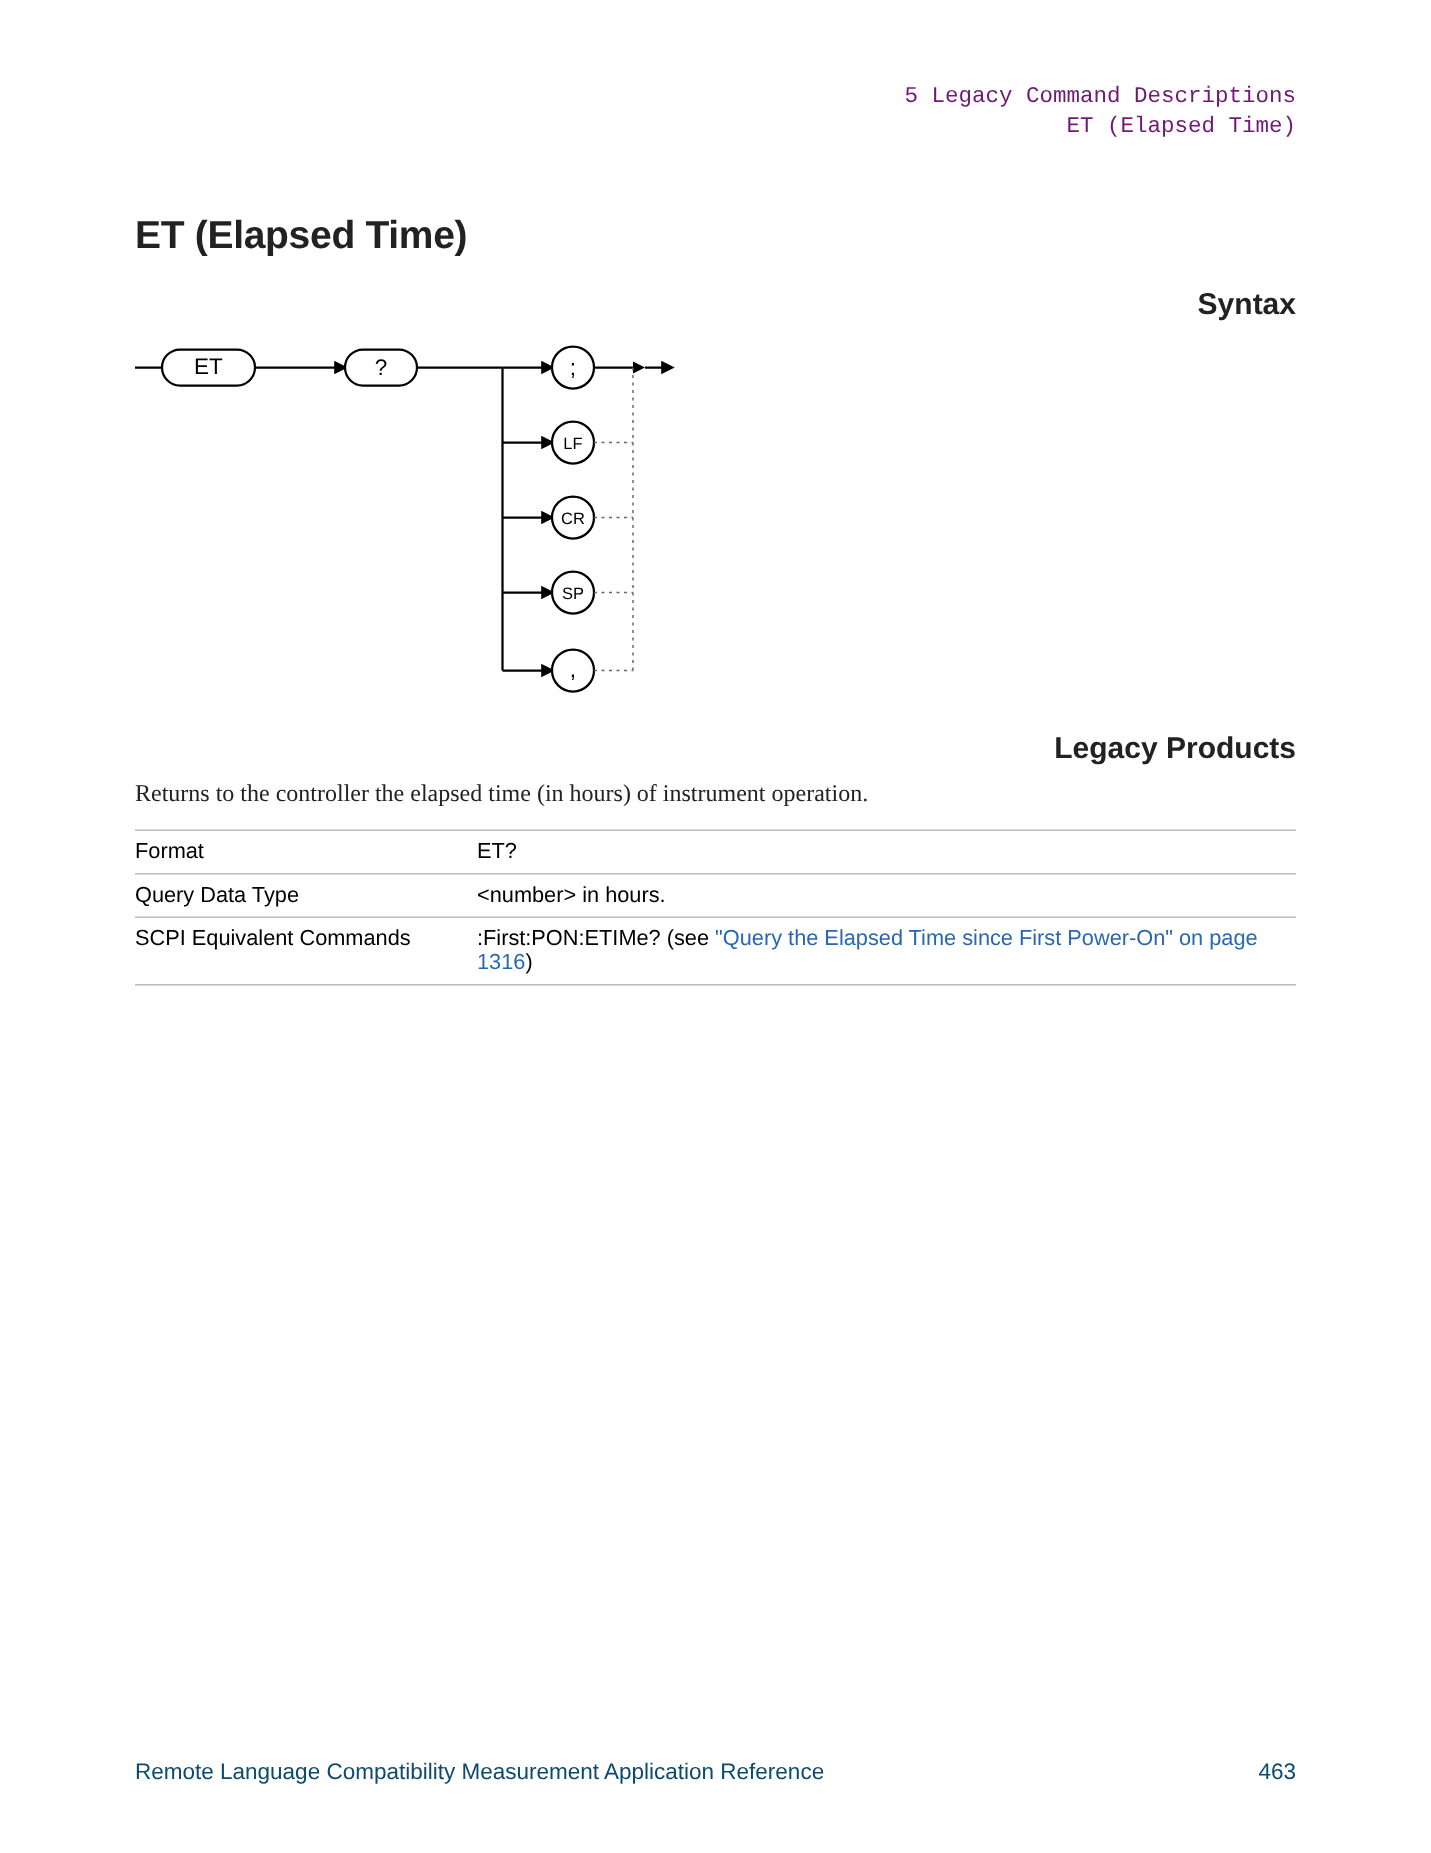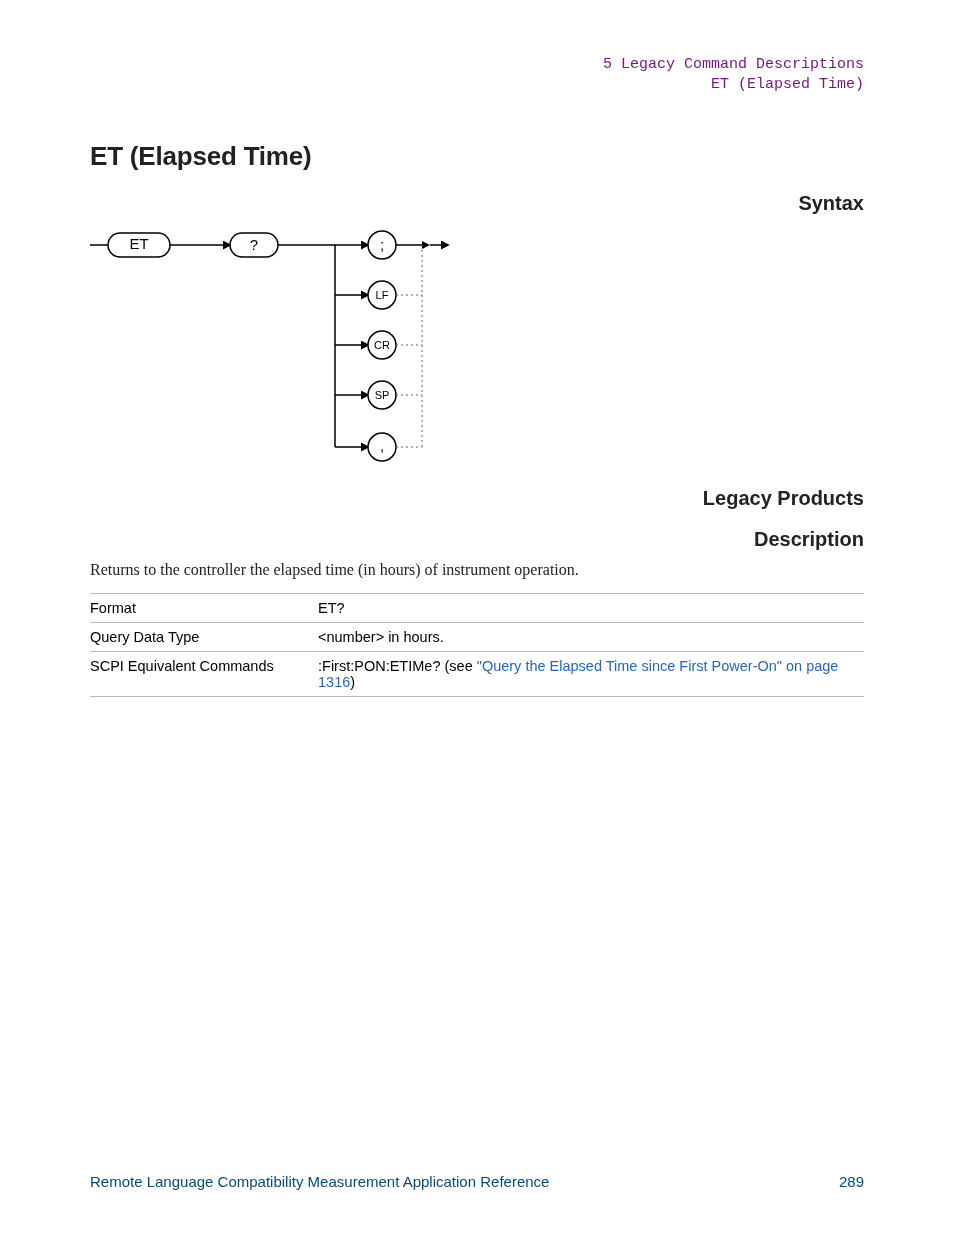--- a/index.html
+++ b/index.html
@@ -159,21 +159,20 @@
       <line x1="245" y1="222" x2="278" y2="222" class="sd-line" marker-end="url(#arrow)"></line>
       <circle cx="292" cy="222" r="14" class="sd-shape"></circle>
       <text x="292" y="226" text-anchor="middle" class="sd-text">,</text>
       <line x1="306" y1="222" x2="332" y2="222" class="sd-dash"></line>
 
     </svg>
   </div>
 
   <h2 class="section">Legacy Products</h2>
 
-  <h2 class="section">Description</h2>
   <p class="body-text">Returns to the controller the elapsed time (in hours) of instrument operation.</p>
 
   <table class="info">
     <tbody>
         <tr>
       <td class="label">Format</td>
       <td>ET?</td>
     </tr>
     <tr>
       <td class="label">Query Data Type</td>
@@ -183,15 +182,15 @@
       <td class="label">SCPI Equivalent Commands</td>
       <td>
         <span>:First:PON:ETIMe? (see </span><span class="link">"Query the Elapsed Time since First Power-On" on page 1316</span><span>)</span>
       </td>
     </tr>
   </tbody>
     </table>
 
   <div class="footer">
     <div>Remote Language Compatibility Measurement Application Reference</div>
-    <div>289</div>
+    <div>463</div>
   </div>
 </div>
 
 </body></html>

